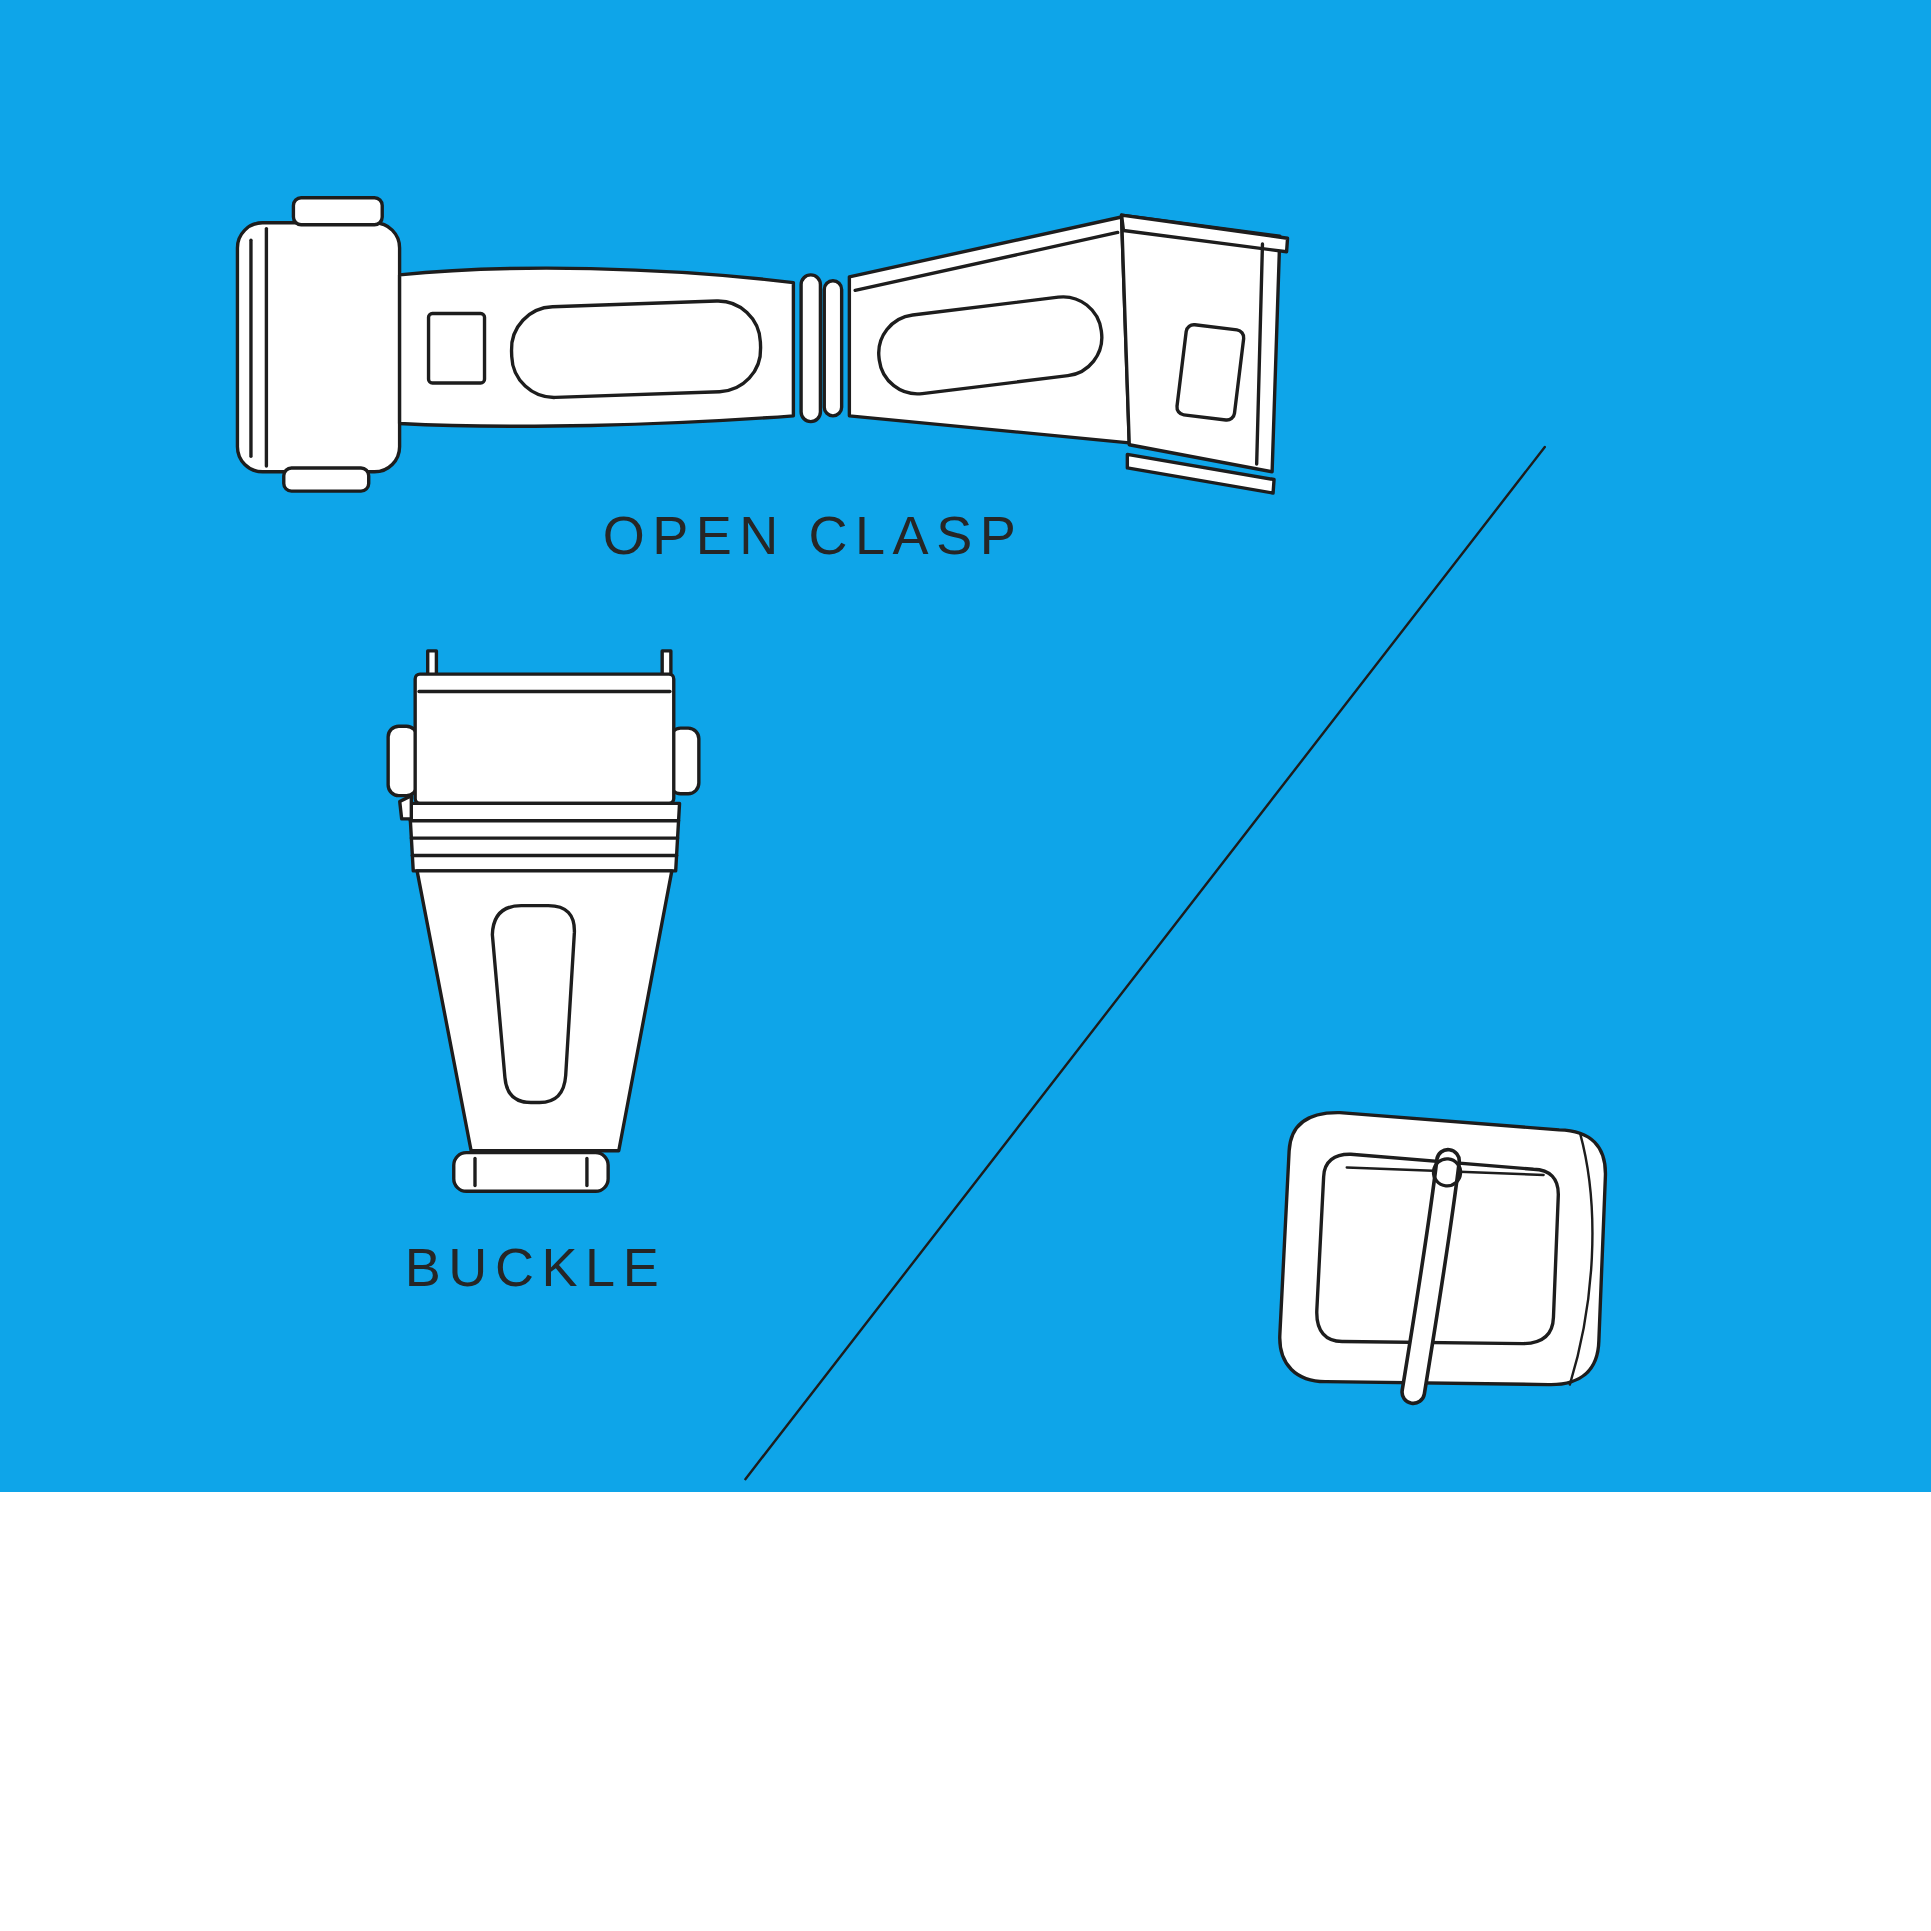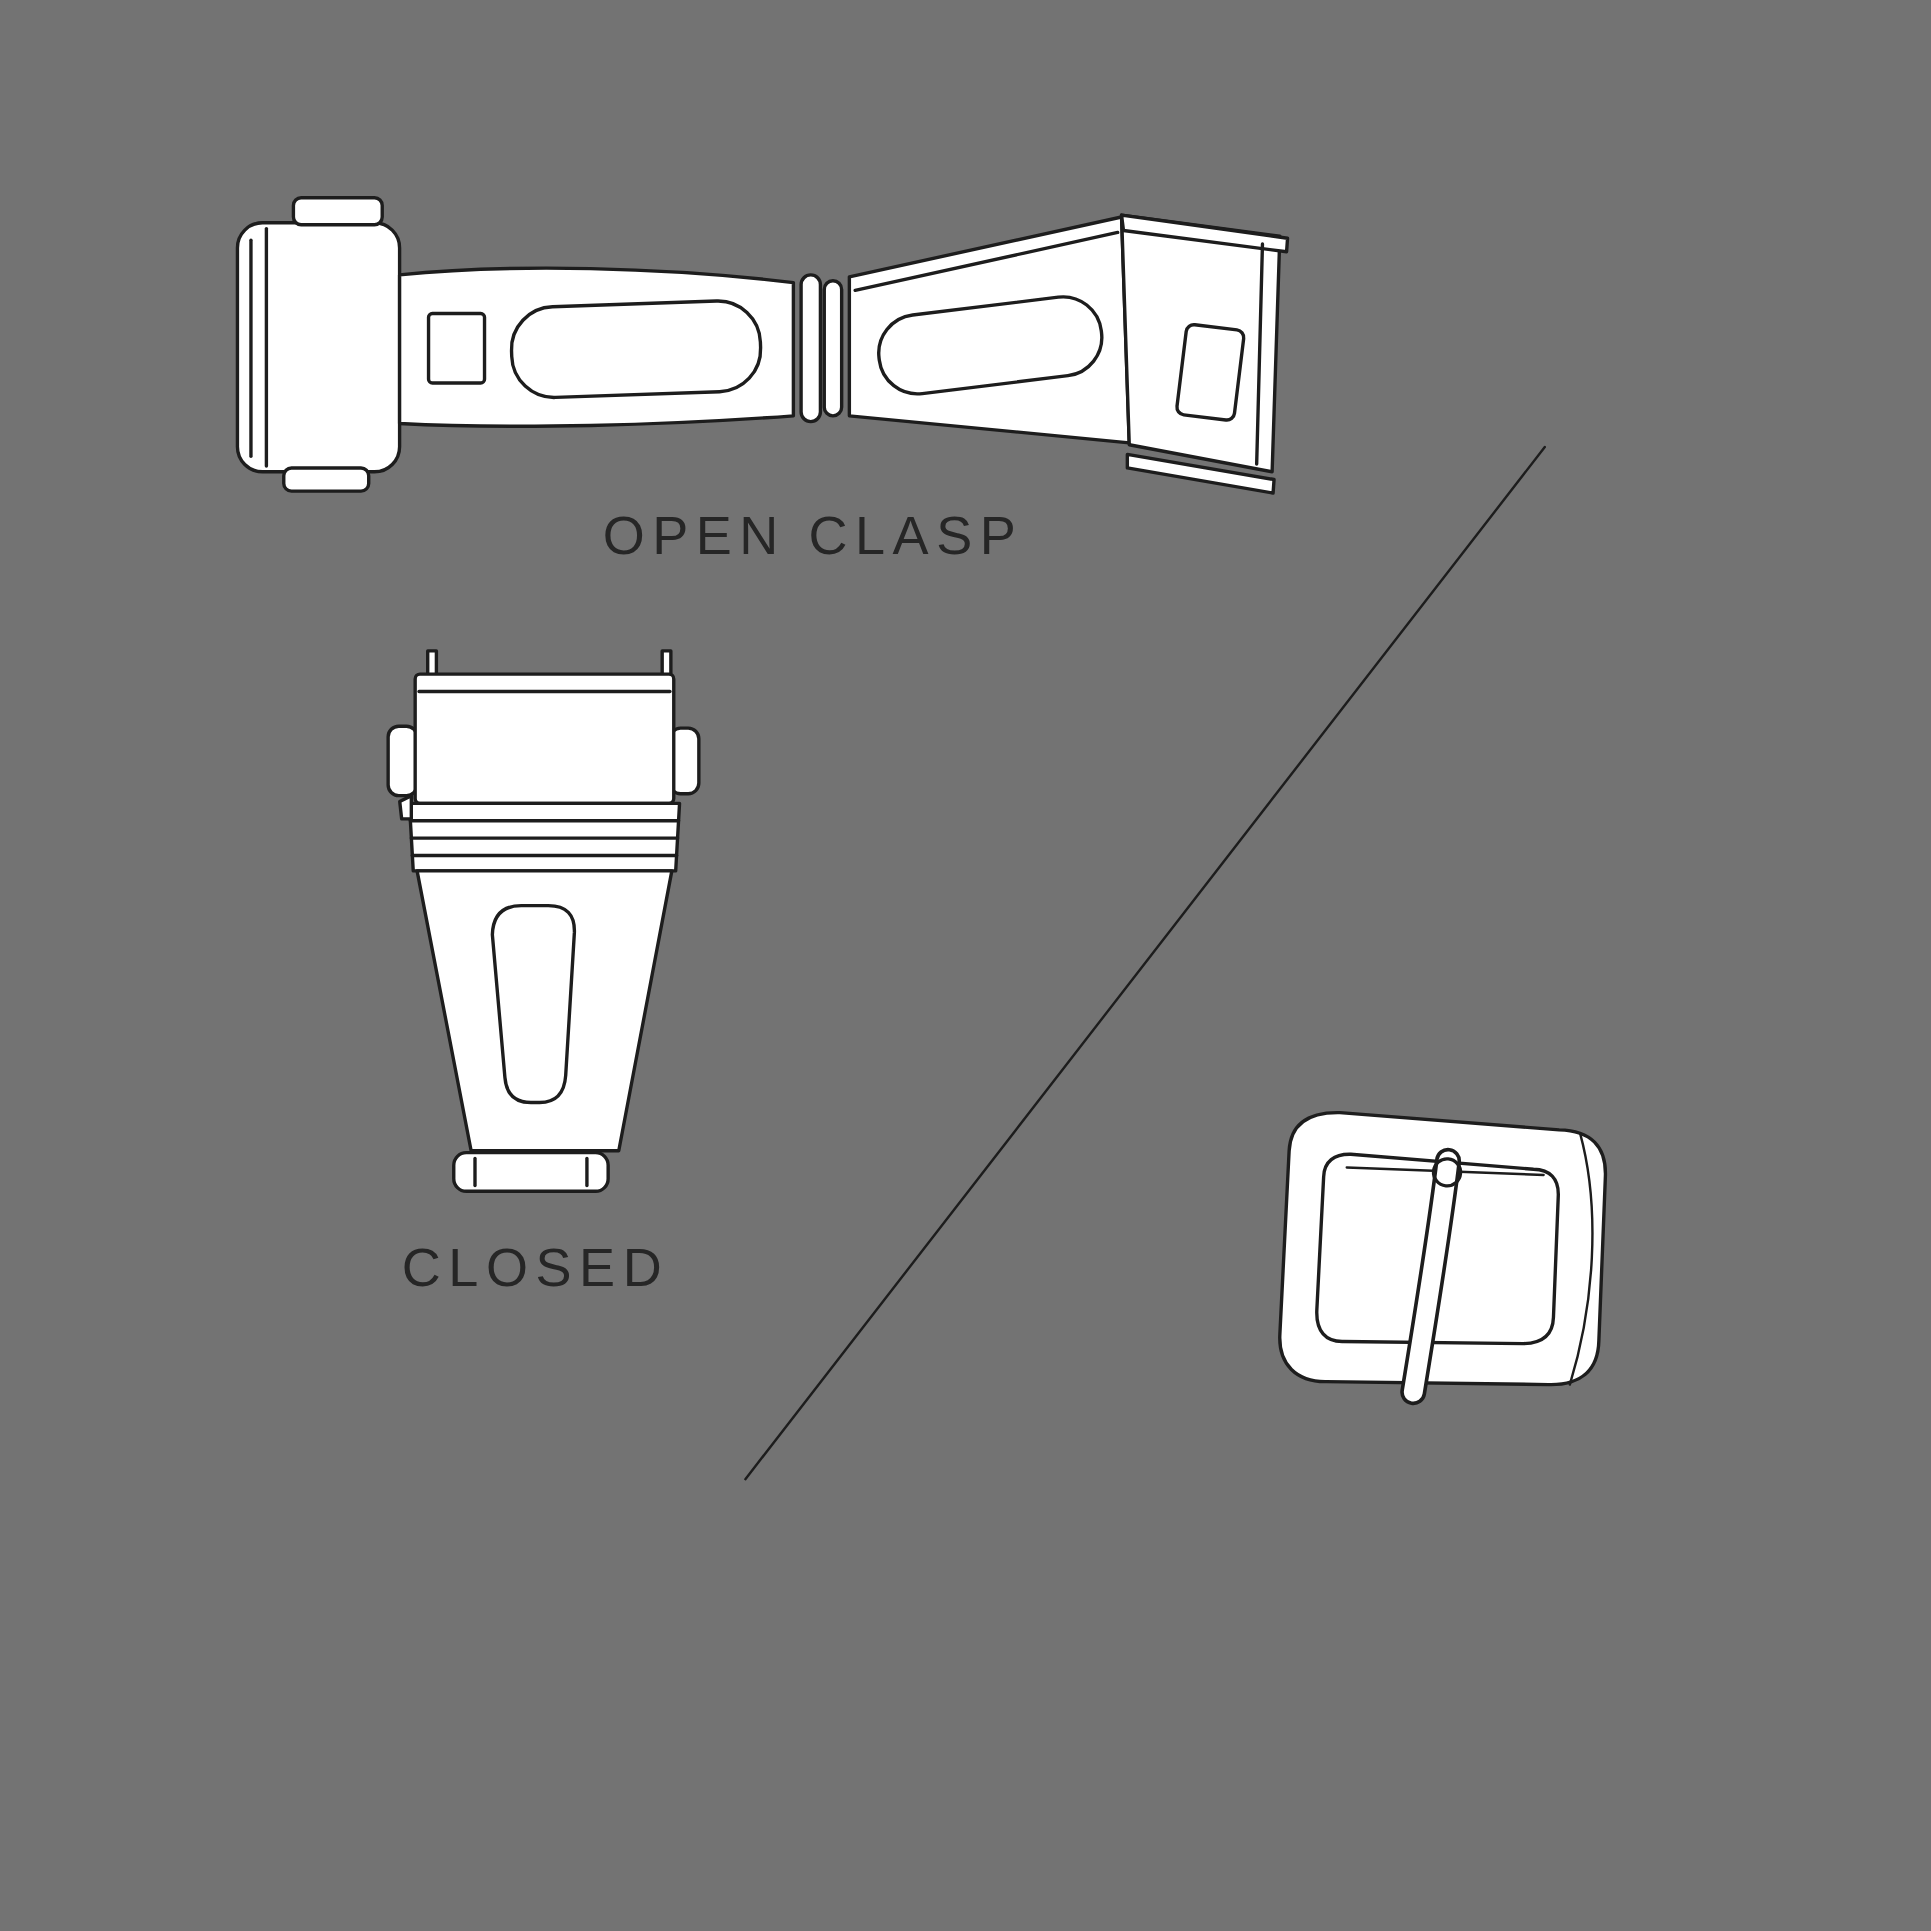--- a/index.html
+++ b/index.html
@@ -1,20 +1,20 @@
 <!DOCTYPE html>
 <html><head>
 <meta charset="utf-8">
 <style>
   html, body { margin: 0; padding: 0; background: #ffffff; }
   .canvas {
     position: relative;
     width: 1931px;
-    height: 1931px;
-    background: #737373;
+    height: 1492px;
+    background: #0ea5e9;
     overflow: hidden;
     font-family: "Liberation Sans", sans-serif;
   }
   .fig { position: absolute; }
   .fig * {
     stroke: #1d1d1d;
     stroke-width: 3.5;
     fill: none;
     stroke-linejoin: round;
     stroke-linecap: round;
@@ -100,21 +100,21 @@
     <path class="fw" d="M16 158 L 28 152 L 28 176 L 18 176 Z"></path>
 
     <path class="fw" d="M34 230 L 298 230 L 243 520 L 90 520 Z"></path>
     <path class="fw" d="M112 296 Q 113 266 142 266 L 170 266 Q 198 266 197 294 L 188 442 Q 186 470 161 470 L 152 470 Q 127 470 125 444 Z"></path>
 
     <rect class="fw" x="72" y="522" width="160" height="40" rx="13"></rect>
     <path d="M94 528 V 556"></path>
     <path d="M210 528 V 556"></path>
   </svg>
 
-  <div class="label" style="left:294px; top:1236px; width:483px;">CLOSED</div>
+  <div class="label" style="left:294px; top:1236px; width:483px;">BUCKLE</div>
 
   <svg class="fig" style="left:1241px; top:1089px; width:396px; height:328px;" viewBox="0 0 410 340">
     <g transform="rotate(5 205 170)">
 
       <path class="fw" d="M 90 34 C 60 36, 40 48, 41 78 L 48 268 C 49 300, 70 316, 100 313 L 330 296 C 362 294, 380 278, 378 246 L 370 78 C 369 44, 350 30, 318 32 Z"></path>
 
       <path class="fw" d="M 105 76 C 88 77, 78 86, 79 102 L 84 240 C 85 262, 96 272, 114 270 L 300 256 C 320 254, 330 244, 329 226 L 323 100 C 322 82, 312 74, 295 75 Z"></path>
 
       <path class="thin" d="M 340 34 C 368 110, 370 210, 352 294"></path>
 

